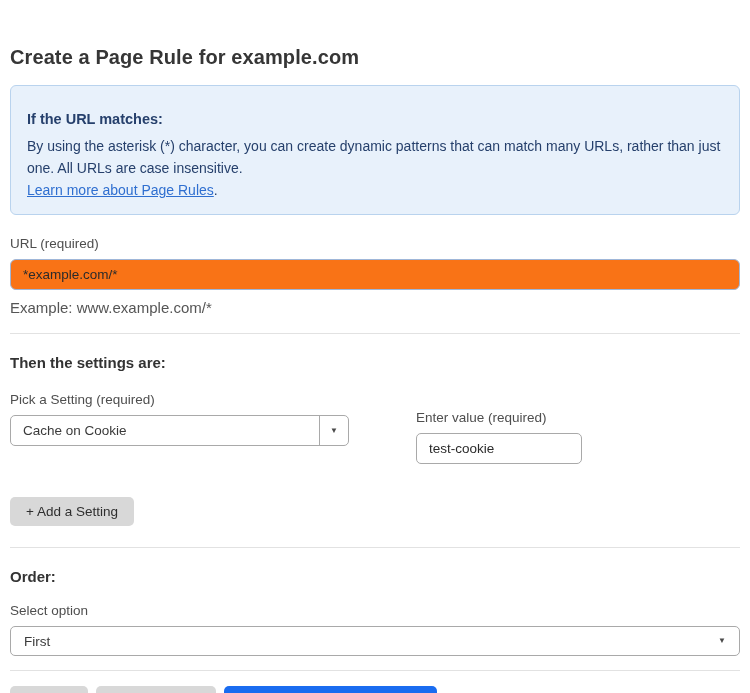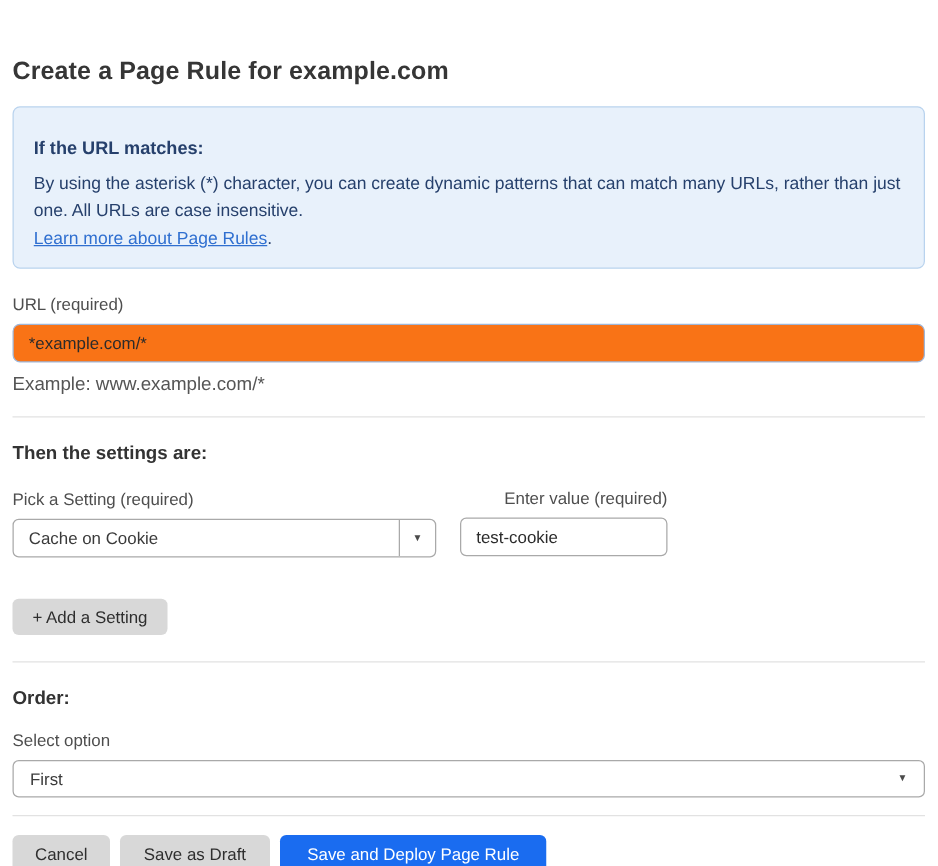--- a/index.html
+++ b/index.html
@@ -77,20 +77,21 @@
   .section-heading {
     font-size: 15px;
     font-weight: 700;
     color: #333;
     margin-top: 20px;
   }
 
   .settings-row {
     display: flex;
     align-items: flex-start;
+    gap: 48px;
   }
   .setting-col { width: 339px; }
   .value-col { margin-left: 19px; margin-top: 8px; }
 
   .select-box {
     display: flex;
     align-items: stretch;
     height: 31px;
     background: #ffffff;
     border: 1px solid #a9a9a9;
@@ -213,21 +214,21 @@
     <div class="setting-col">
       <div class="field-label">Pick a Setting (required)</div>
       <div class="select-box">
         <div class="select-value">Cache on Cookie</div>
         <div class="arrow-cell">
           <span class="arrow-glyph">▼</span>
         </div>
       </div>
     </div>
     <div class="value-col">
-      <div class="field-label" style="margin-top:12px;text-align:right;">Enter value (required)</div>
+      <div class="field-label" style="margin-top:31px;">Enter value (required)</div>
       <input class="value-input" type="text" value="test-cookie" style="">
     </div>
   </div>
 
   <button class="btn btn-gray add-setting-btn">+ Add a Setting</button>
 
   <hr class="divider" style="margin-top:21px;">
 
   <div class="section-heading">Order:</div>
 

